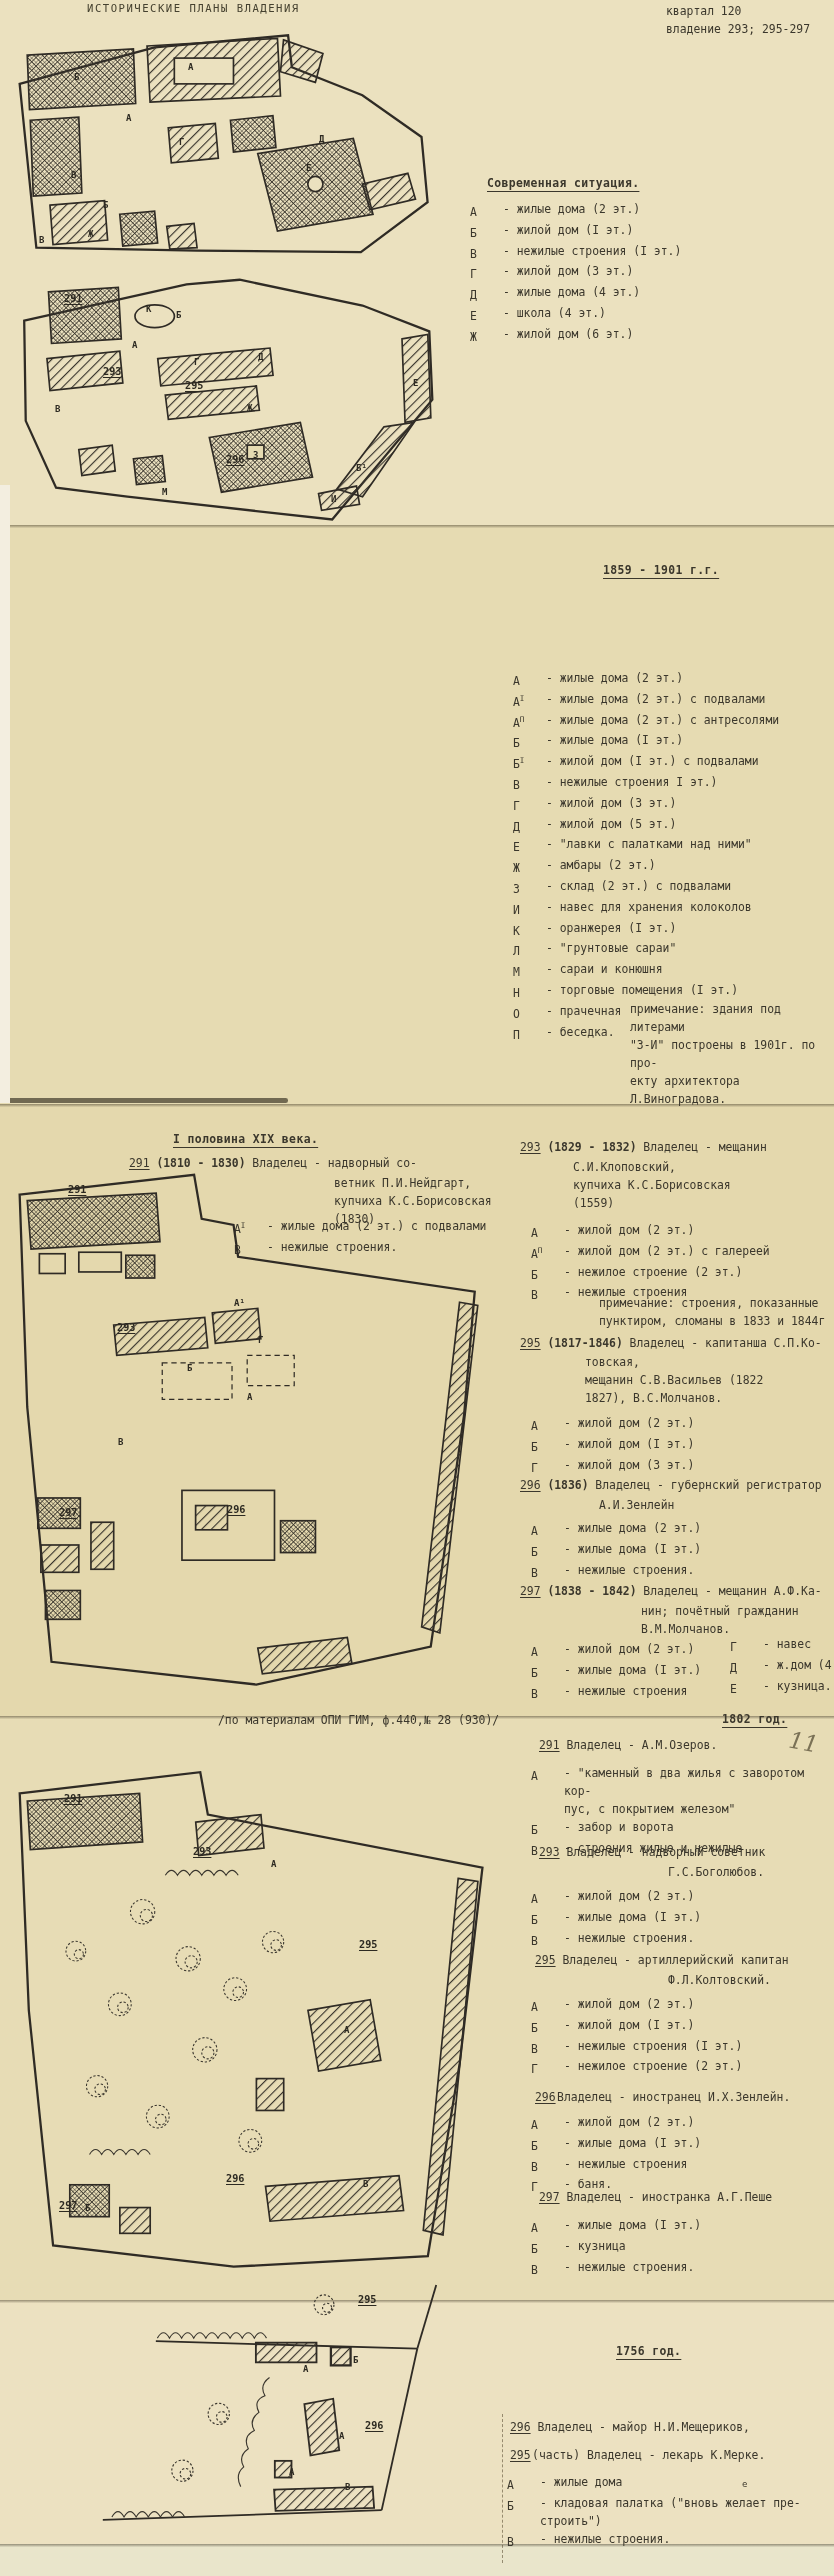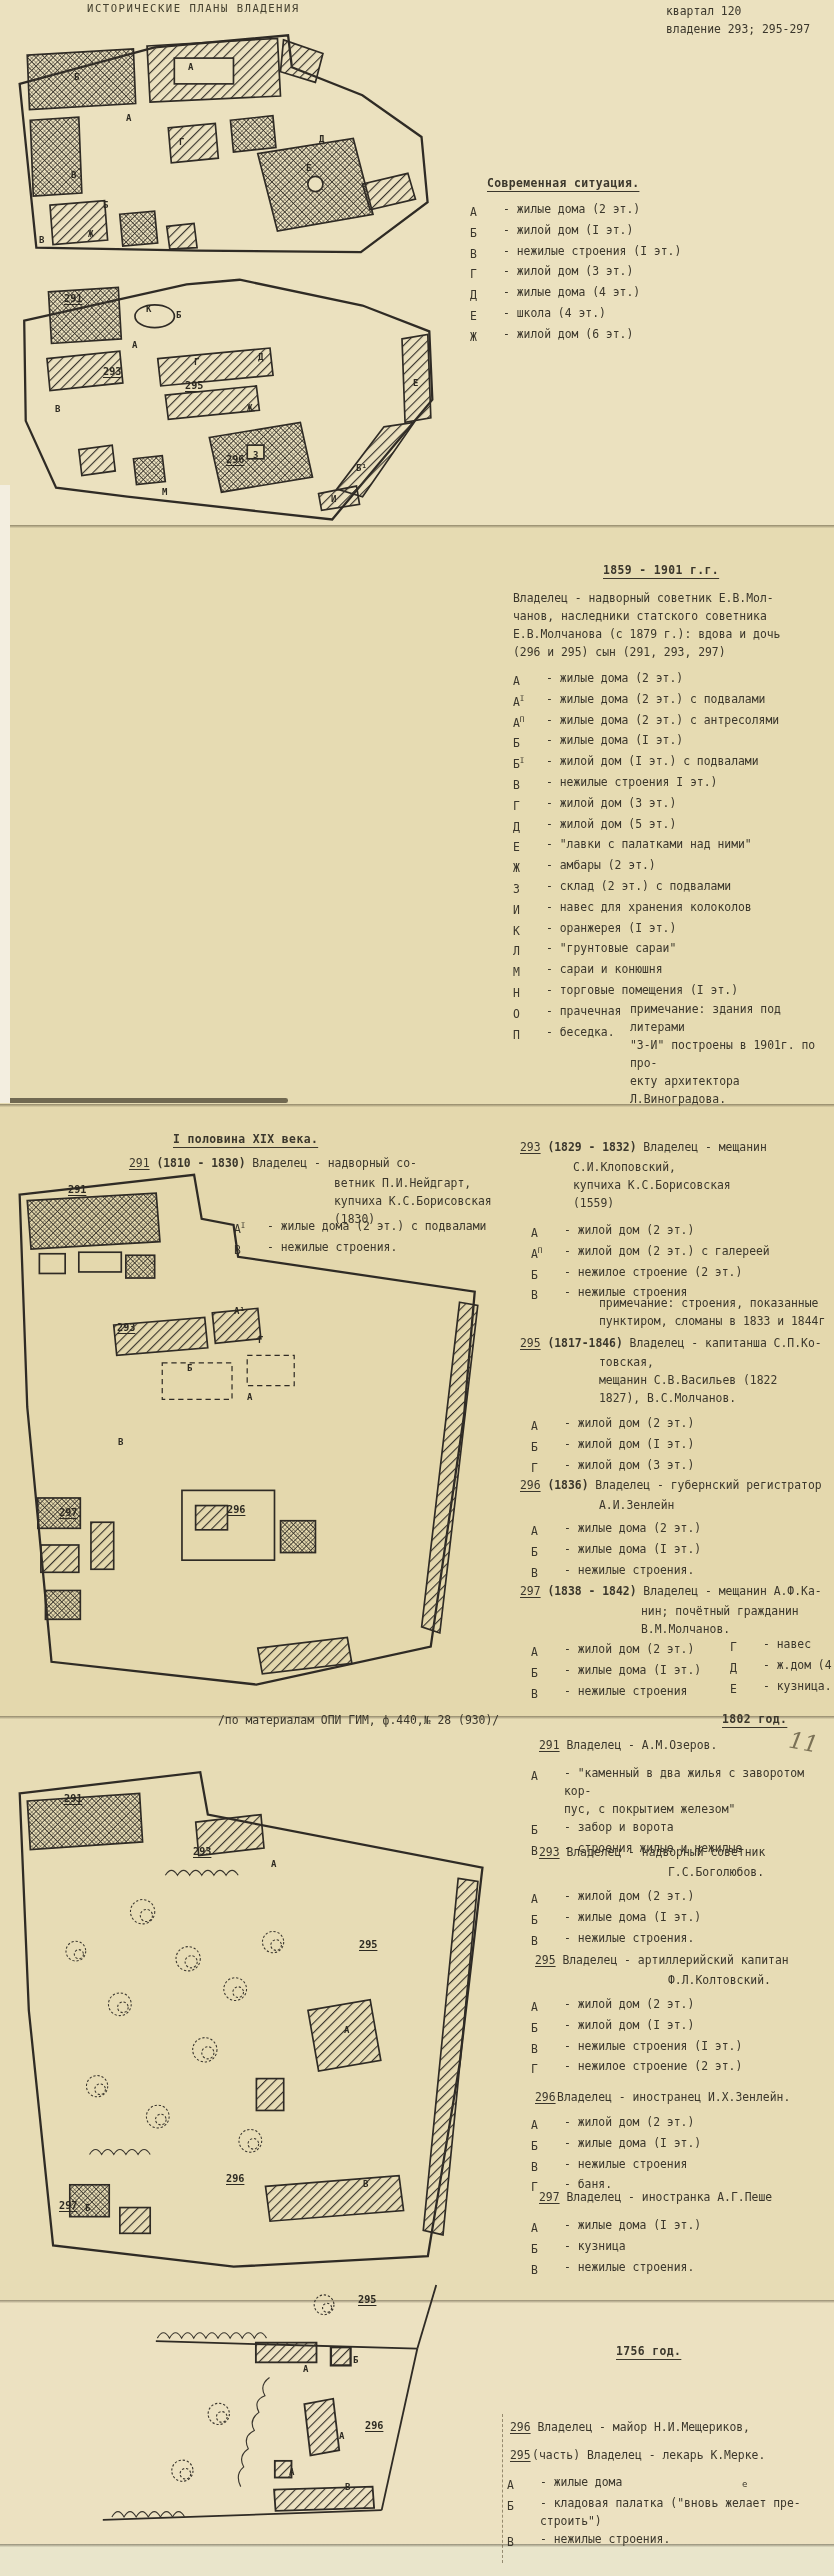--- a/index.html
+++ b/index.html
@@ -181,24 +181,20 @@
         <div class="ml" style="left: 407px; top: 109px;">Е</div>
         <div class="ml" style="left: 241px; top: 134px;">Ж</div>
         <div class="ml" style="left: 247px; top: 181px;">З</div>
         <div class="ml" style="left: 325px; top: 225px;">И</div>
         <div class="ml" style="left: 350px; top: 194px;">Б¹</div>
         <div class="ml" style="left: 156px; top: 218px;">М</div>
       </div>
   </div>
 
   <div class="abs hd" style="left:603px;top:563px">1859 - 1901 г.г.</div>
-  <div class="abs tw pre" style="left:513px;top:589px;width:311px">Владелец - надворный советник Е.В.Мол-
-чанов, наследники статского советника
-Е.В.Молчанова (с 1879 г.): вдова и дочь
-(296 и 295) сын (291, 293, 297)</div>
   <div class="abs tw items r236" style="left:513px;top:669px;width:319px">
 
       <div class="lrow">
         <span class="lk"><span>А</span><sup></sup></span>
         <span class="lt">- жилые дома (2 эт.)</span>
       </div>
 
       <div class="lrow">
         <span class="lk"><span>А</span><sup>I</sup></span>
         <span class="lt">- жилые дома (2 эт.) с подвалами</span>
@@ -333,21 +329,21 @@
         <path d="M598,182 L622,186 L572,618 L548,610 Z" fill="url(#dh)"></path>
         <path d="M332,638 L450,624 L456,658 L338,672 Z" fill="url(#dh)"></path>
       </g>
     </svg>
     <div class="mlabels">
 
     <div class="ml num" style="left: 62px; top: 20px;">291</div>
         <div class="ml num" style="left: 111px; top: 158px;">293</div>
         <div class="ml num" style="left: 221px; top: 340px;">296</div>
         <div class="ml num" style="left: 53px; top: 343px;">297</div>
-        <div class="ml" style="left: 228px; top: 142px;">А¹</div>
+        <div class="ml" style="left: 228px; top: 134px;">А¹</div>
         <div class="ml" style="left: 181px; top: 199px;">Б</div>
         <div class="ml" style="left: 241px; top: 228px;">А</div>
         <div class="ml" style="left: 252px; top: 171px;">Г</div>
         <div class="ml" style="left: 112px; top: 273px;">В</div>
       </div>
   </div>
 
   <div class="abs tw nowrap" style="left:520px;top:1138px">
     <span class="num">293</span><span class="meta">(1829 - 1832)</span><span>Владелец -  мещанин</span>
   </div>
@@ -375,21 +371,21 @@
         <span class="lk"><span>В</span><sup></sup></span>
         <span class="lt">- нежилые строения</span>
       </div>
     </div>
   <div class="abs tw pre" style="left:599px;top:1294px;width:235px">примечание: строения, показанные
 пунктиром, сломаны в 1833 и 1844г</div>
 
   <div class="abs tw nowrap" style="left:520px;top:1334px">
     <span class="num">295</span><span class="meta">(1817-1846)</span><span>Владелец - капитанша С.П.Ко-</span>
   </div>
-  <div class="abs tw pre" style="left:599px;top:1353px;width:228px">товская,
+  <div class="abs tw pre" style="left:585px;top:1353px;width:228px">товская,
 мещанин С.В.Васильев (1822
 1827), В.С.Молчанов.</div>
   <div class="abs tw items r25" style="left:531px;top:1414px;width:288px">
 
       <div class="lrow">
         <span class="lk"><span>А</span><sup></sup></span>
         <span class="lt">- жилой дом (2 эт.)</span>
       </div>
 
       <div class="lrow">

